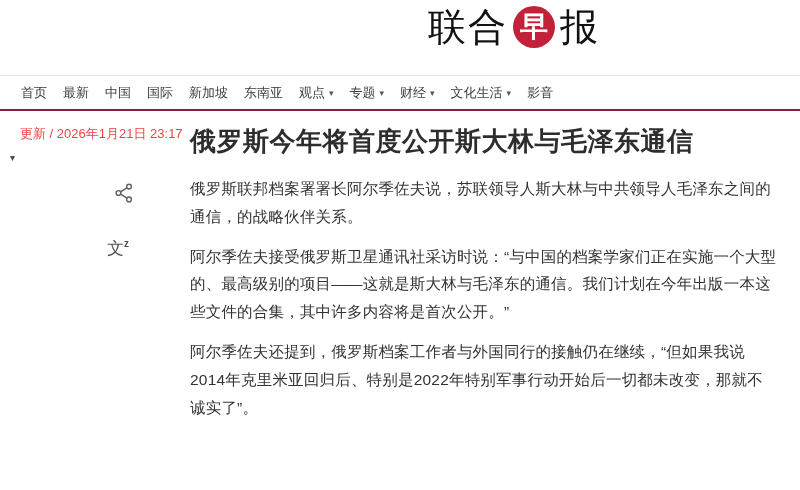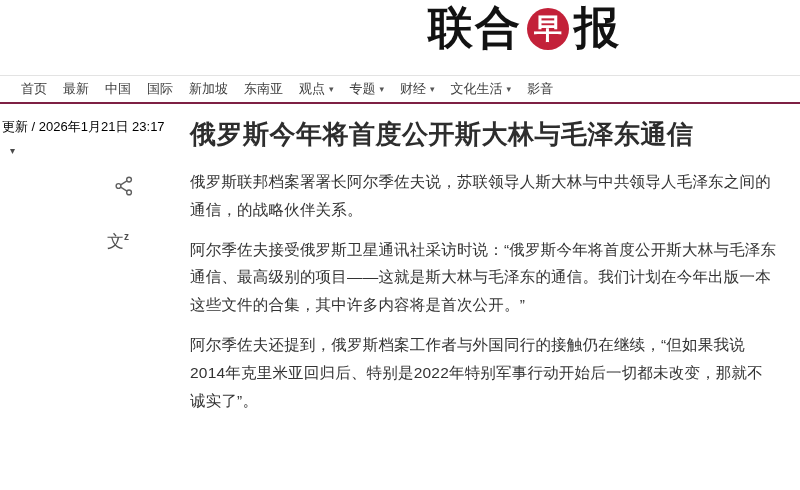--- a/index.html
+++ b/index.html
@@ -3,40 +3,40 @@
 <meta charset="utf-8">
 <style>
   * { margin: 0; padding: 0; box-sizing: border-box; }
   html, body { width: 800px; height: 490px; overflow: hidden; background: #ffffff;
     font-family: "Liberation Sans", sans-serif; color: #333; }
 
   
   .masthead { position: relative; height: 75px; background: #fff; }
   .logo { position: absolute; left: 428px; top: 6px; text-align: center; cursor: pointer; }
   .logo-row { display: flex; align-items: center; gap: 2px; }
-  .logo-char { font-size: 45px; font-weight: 700; color: #121212; line-height: 1;
+  .logo-char { font-size: 38px; font-weight: 400; color: #121212; line-height: 1;
     letter-spacing: 2px; font-family: "Liberation Serif", serif; }
   .logo-circle { width: 42px; height: 42px; border-radius: 50%; background: #c32139;
     display: flex; align-items: center; justify-content: center; margin: 0 3px; }
   .logo-circle span { color: #fff; font-size: 28px; font-weight: 900; line-height: 1;
     font-family: "Liberation Serif", serif; }
   .logo-sub { margin-top: 4px; font-size: 9px; letter-spacing: 5px; color: #2a2a2a;
     font-weight: 500; }
 
   
-  .navbar { height: 29px; border-top: 1px solid #e3e3e3; border-bottom: 2px solid #7e2044;
+  .navbar { height: 36px; border-top: 1px solid #e3e3e3; border-bottom: 2px solid #7e2044;
     display: flex; align-items: center; padding-left: 13px; background: #fff; }
   .nav-item { display: flex; align-items: center; gap: 4px; padding: 0 8px; font-size: 13px;
     color: #3c3c3c; cursor: pointer; white-space: nowrap; }
   .nav-caret { font-size: 9px; color: #555; line-height: 1; margin-top: 1px; }
 
   
   .content { display: flex; padding-top: 14px; }
   .rail { position: relative; width: 190px; flex-shrink: 0; }
-  .updated { padding-left: 2px; font-size: 13px; color: #000000; line-height: 1.4; }
+  .updated { padding-left: 20px; font-size: 13px; color: #ef4444; line-height: 1.4; }
   .updated-caret { display: inline-block; margin: 9px 0 0 10px; font-size: 10px;
     color: #4a4a4a; cursor: pointer; }
   .rail-icon { position: absolute; cursor: pointer; color: #5f5f5f; }
   .share-btn { left: 113px; top: 56px; }
   .translate-btn { left: 107px; top: 112px; font-weight: 500; }
   .translate-zh { font-size: 17px; color: #4f4f4f; }
   .translate-z { font-size: 10px; color: #4f4f4f; vertical-align: 7px; font-weight: 700; }
 
   .article { flex: 1; padding-right: 22px; }
   .headline { font-size: 26px; font-weight: 700; color: #2d2d2d; line-height: 1.3;
@@ -117,17 +117,17 @@
 
     <div class="rail-icon translate-btn">
       <span class="translate-zh">文</span><span class="translate-z">z</span>
     </div>
   </aside>
 
   <main class="article">
     <h1 class="headline">俄罗斯今年将首度公开斯大林与毛泽东通信</h1>
 
     <p>俄罗斯联邦档案署署长阿尔季佐夫说，苏联领导人斯大林与中共领导人毛泽东之间的通信，的战略伙伴关系。</p>
-    <p>阿尔季佐夫接受俄罗斯卫星通讯社采访时说：“俄罗斯今年将首度公开斯大林与毛泽东通信、最高级别的项目——这就是斯大林与毛泽东的通信。我们计划在今年出版一本这些文件的合集，其中许多内容将是首次公开。”</p>
+    <p>阿尔季佐夫接受俄罗斯卫星通讯社采访时说：“与中国的档案学家们正在实施一个大型的、最高级别的项目——这就是斯大林与毛泽东的通信。我们计划在今年出版一本这些文件的合集，其中许多内容将是首次公开。”</p>
     <p>阿尔季佐夫还提到，俄罗斯档案工作者与外国同行的接触仍在继续，“但如果我说2014年克里米亚回归后、特别是2022年特别军事行动开始后一切都未改变，那就不诚实了”。</p>
 
   </main>
 </div>
 
 </body></html>

